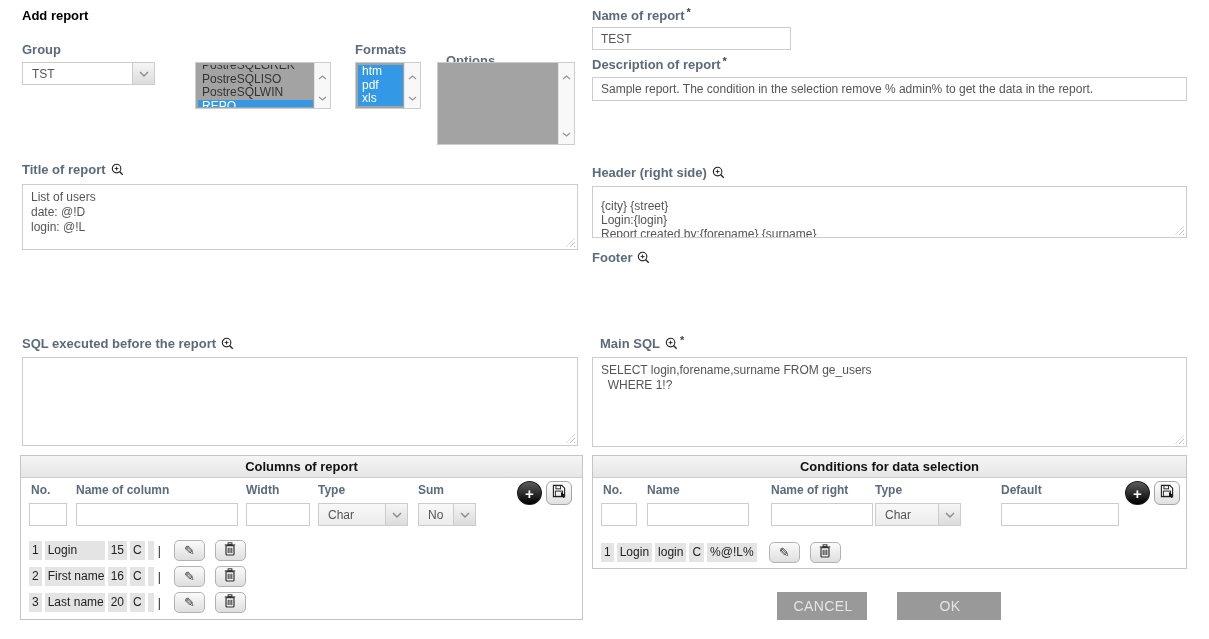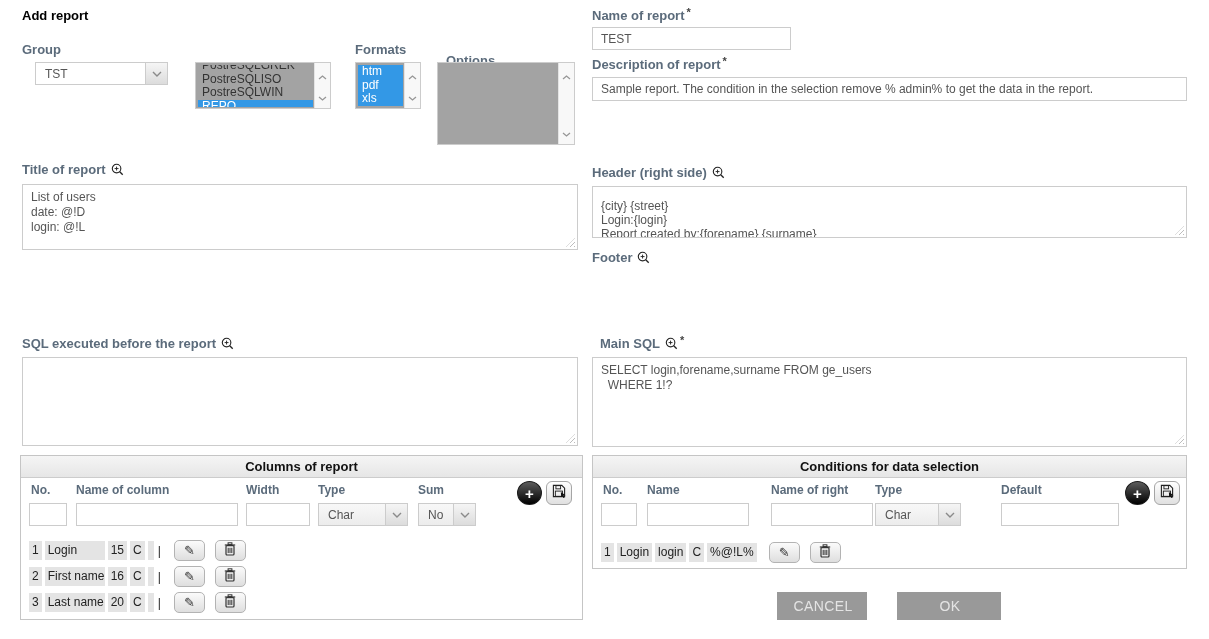--- a/index.html
+++ b/index.html
@@ -73,21 +73,21 @@
             justify-content:center; cursor:pointer; border:none;padding-left:8px; }
 </style>
 </head>
 <body>
 
 <div id="app">
 
   <div class="title" style="left:22px; top:8px;">Add report</div>
 
   <div class="lbl" style="left:22px; top:42px;">Group</div>
-  <div class="selectbox" style="left:22px; top:62px; width:133px; height:23px;margin-left:13px;">
+  <div class="selectbox" style="left:22px; top:62px; width:133px; height:23px;">
     <span class="val">TST</span>
     <span class="arrow">
       <svg width="10" height="6" viewBox="0 0 10 6">
           <polyline points="1,1 5,5 9,1" fill="none" stroke="#8a8a8a" stroke-width="1.4"></polyline>
         </svg>
     </span>
   </div>
 
   <div class="lbl" style="left:195px; top:42px;margin-top:40px;">Datasource</div>
   <div class="listbox" style="left:195px; top:62px; width:136px; height:47px;">

